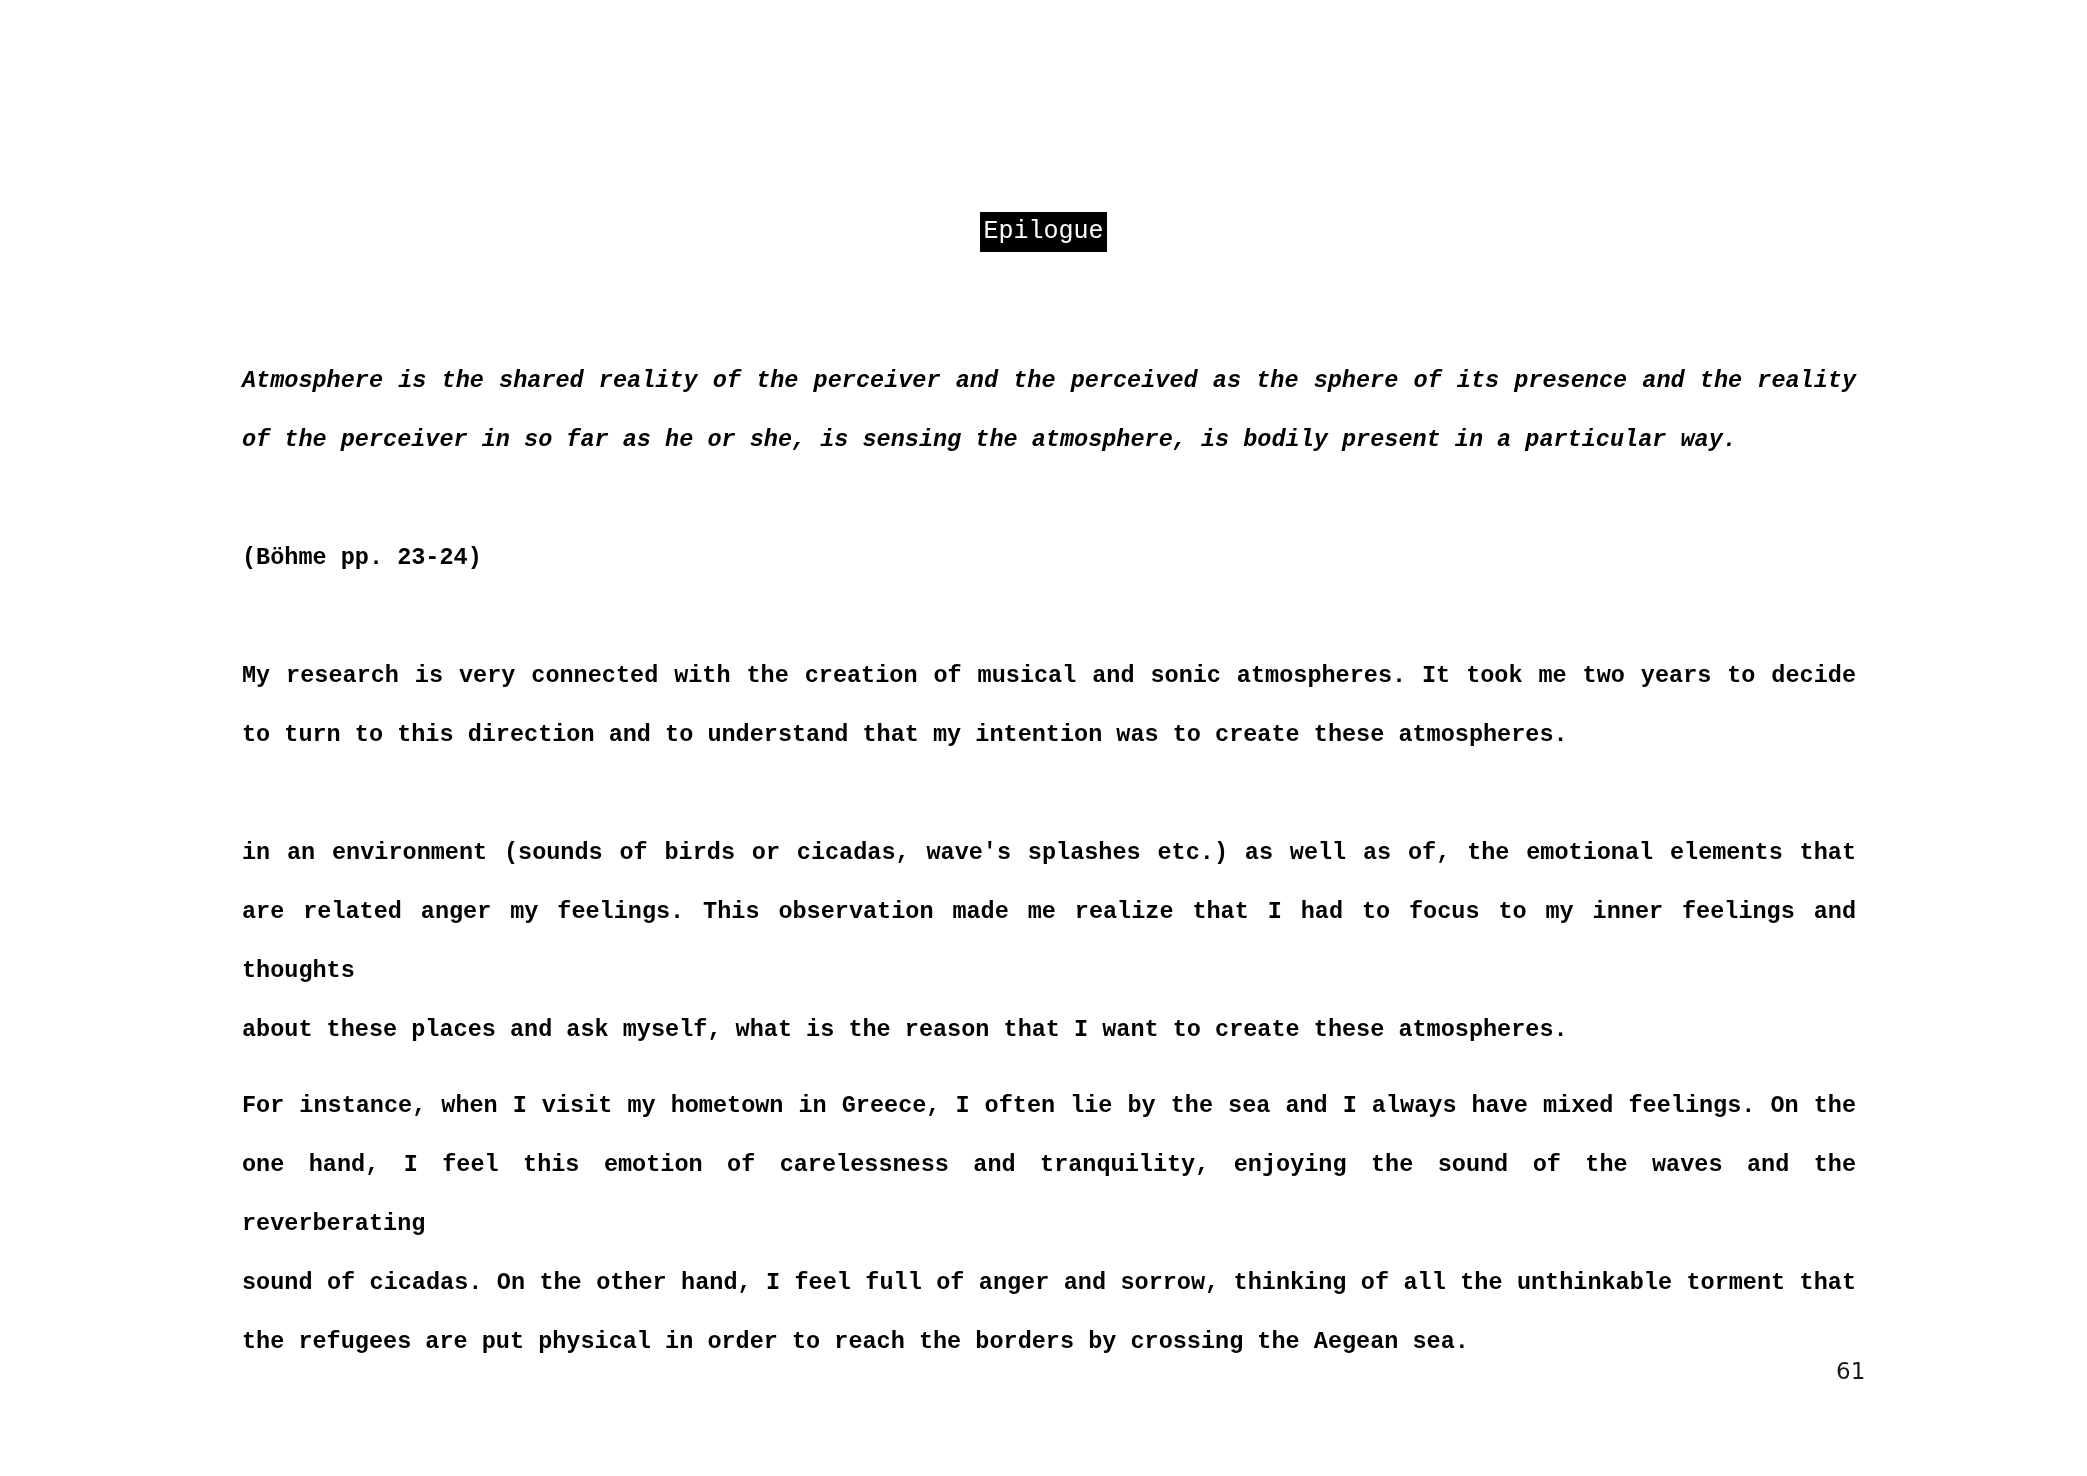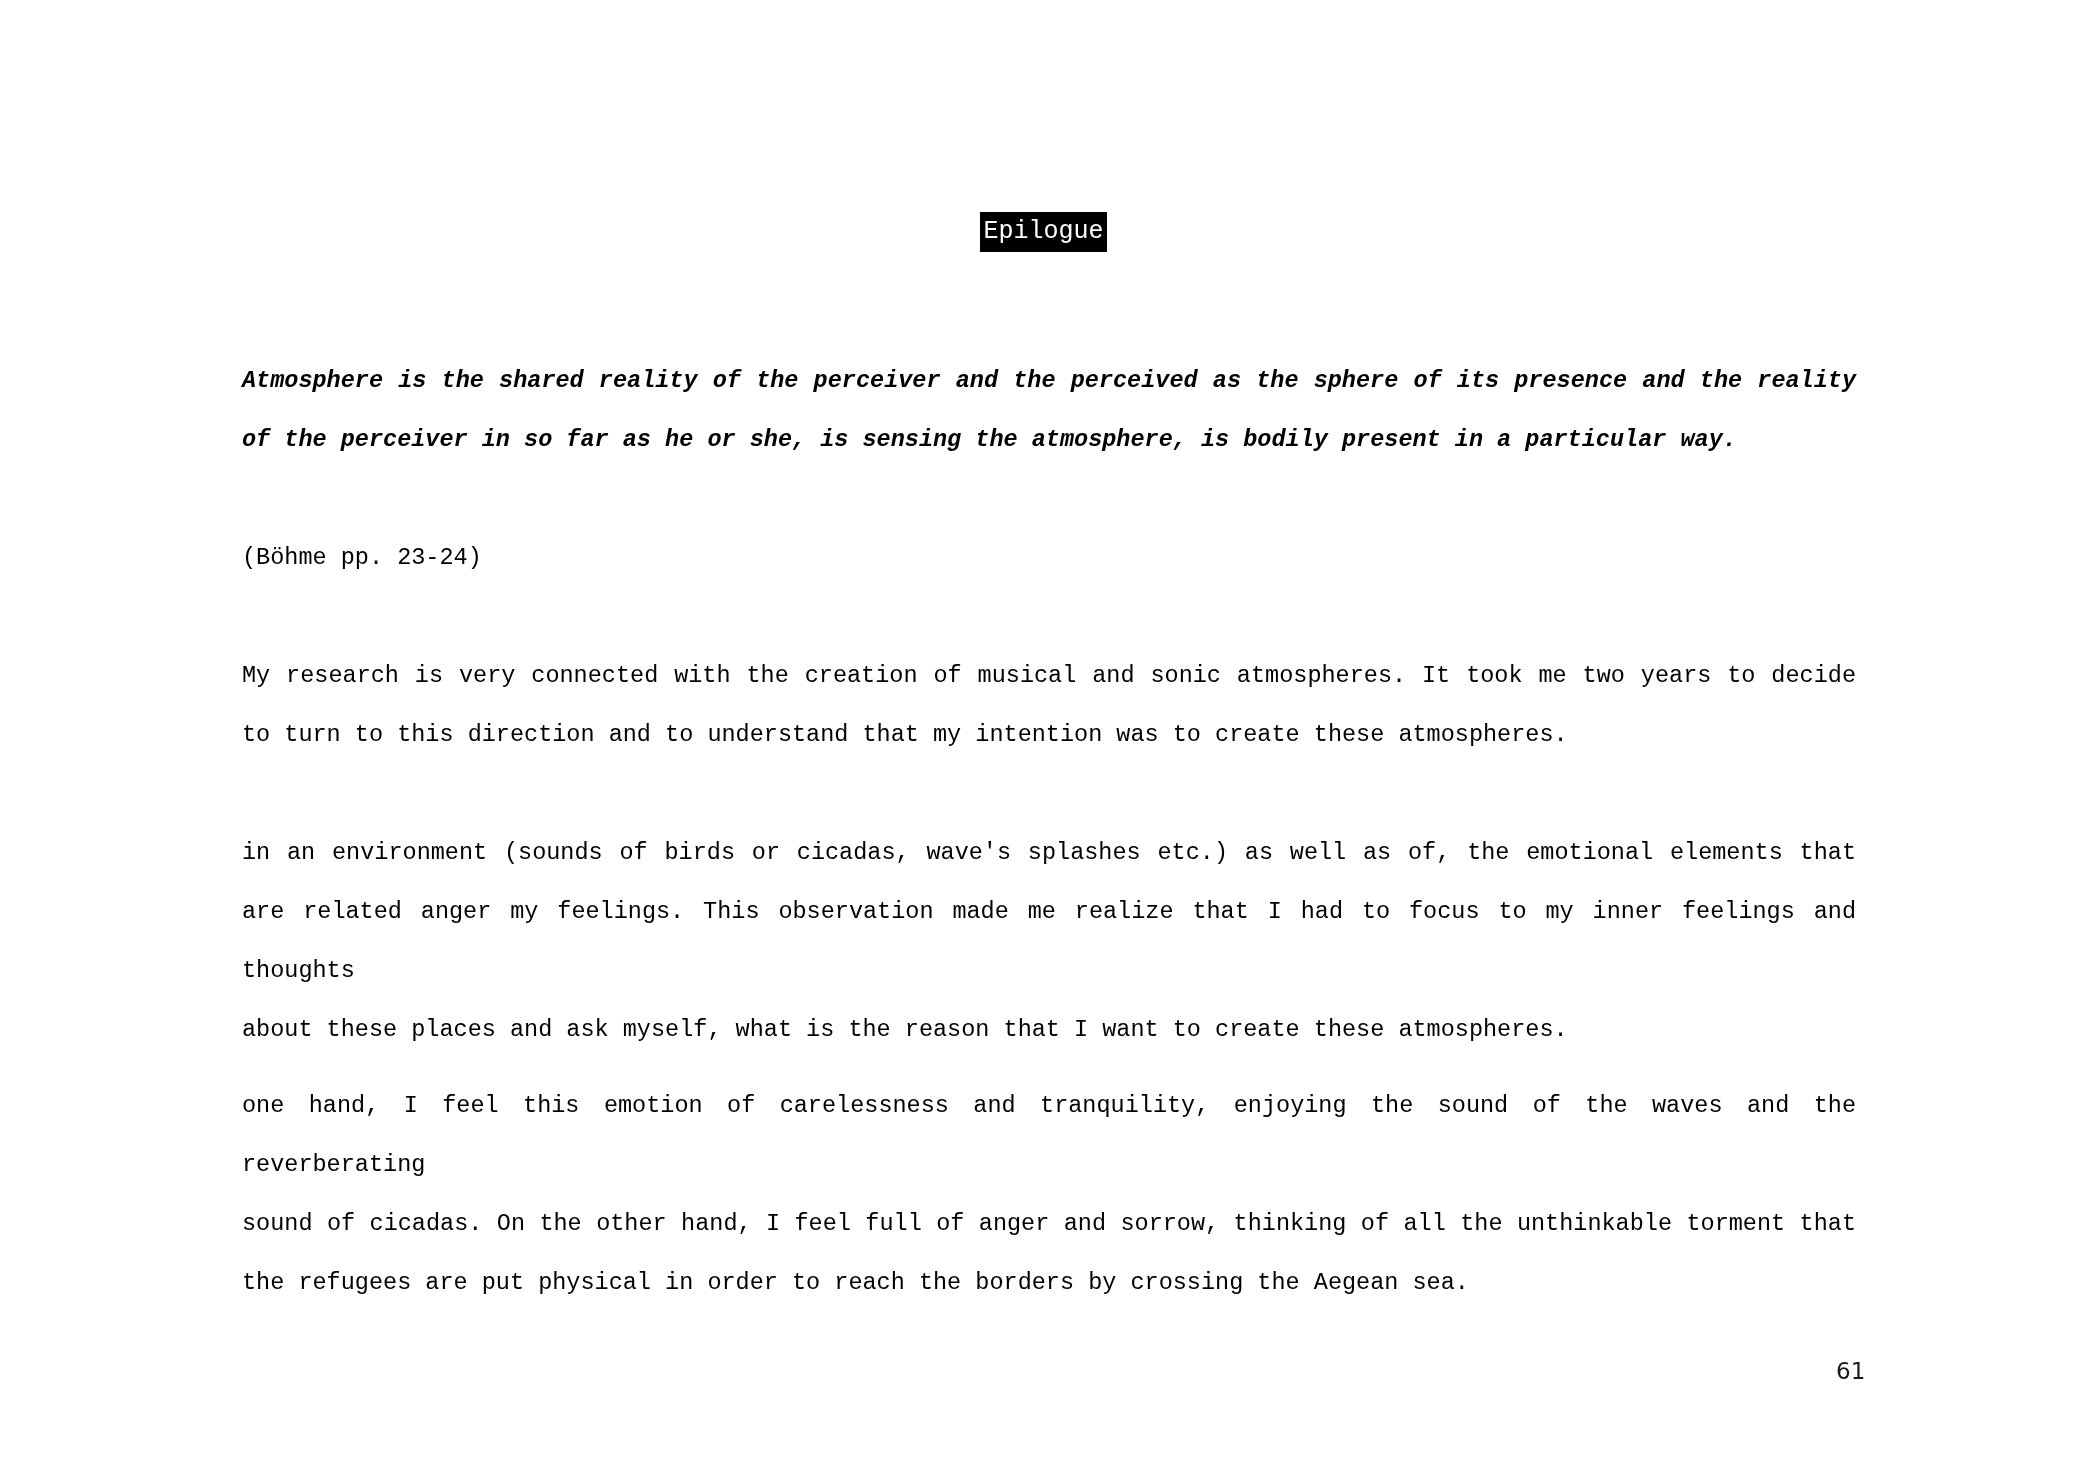--- a/index.html
+++ b/index.html
@@ -35,21 +35,21 @@
   }
   .text-column {
     position: absolute;
     left: 225px;
     top: 334px;
     width: 1648px;
     font-size: 23.5px;
     line-height: 59px;
   }
   .block { margin: 17px; }
-  .block + .block { margin-top: 59px; }
+  .block + .block { margin-top: 59px; font-weight: bold; }
   .block.no-gap { margin-top: 0; }
   .quote {
     font-style: italic;
     font-weight: 700;
   }
   .line { white-space: normal; }
   .jline {
     text-align: justify;
     text-align-last: justify;
   }
@@ -89,20 +89,21 @@
       <div class="line">to turn to this direction and to understand that my intention was to create these atmospheres.</div>
     </div>
 
     <div class="block">
       <div class="line jline">in an environment (sounds of birds or cicadas, wave's splashes etc.) as well as of, the emotional elements that</div>
       <div class="line jline">are related anger my feelings. This observation made me realize that I had to focus to my inner feelings and thoughts</div>
       <div class="line">about these places and ask myself, what is the reason that I want to create these atmospheres.</div>
     </div>
 
     <div class="block no-gap">
+      <div class="line jline">For instance, when I visit my hometown in Greece, I often lie by the sea and I always have mixed feelings. On the</div>
       <div class="line jline">one hand, I feel this emotion of carelessness and tranquility, enjoying the sound of the waves and the reverberating</div>
       <div class="line jline">sound of cicadas. On the other hand, I feel full of anger and sorrow, thinking of all the unthinkable torment that</div>
       <div class="line">the refugees are put physical in order to reach the borders by crossing the Aegean sea.</div>
     </div>
 
   </div>
 
   <div class="page-number">61</div>
 
 </div>

